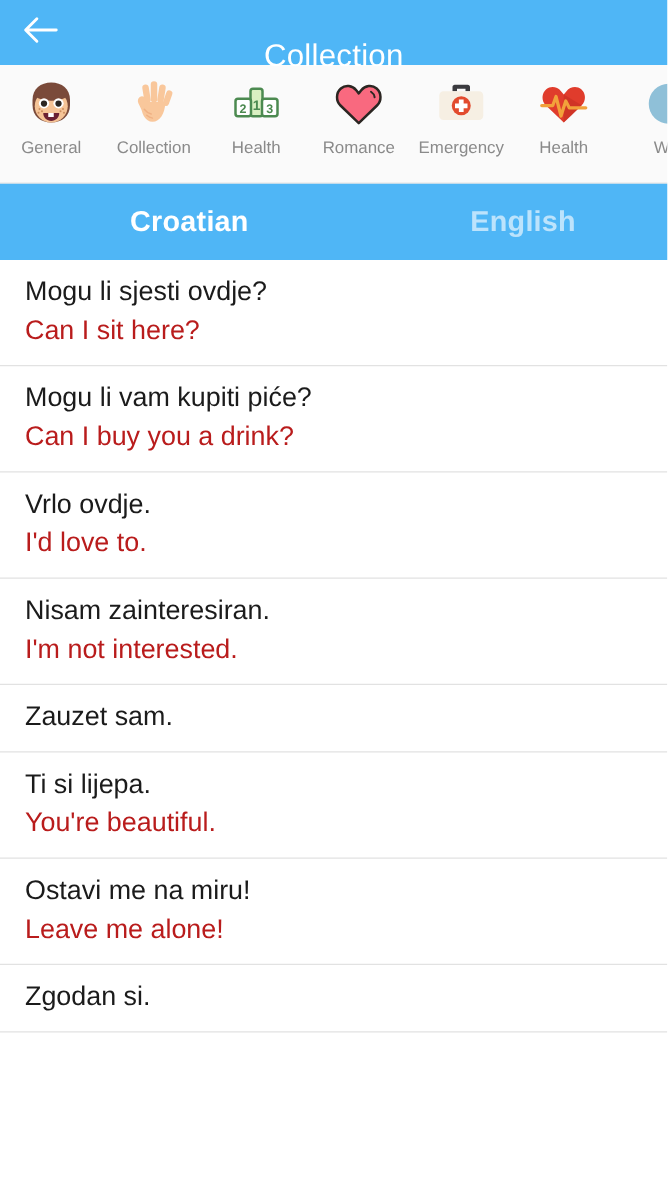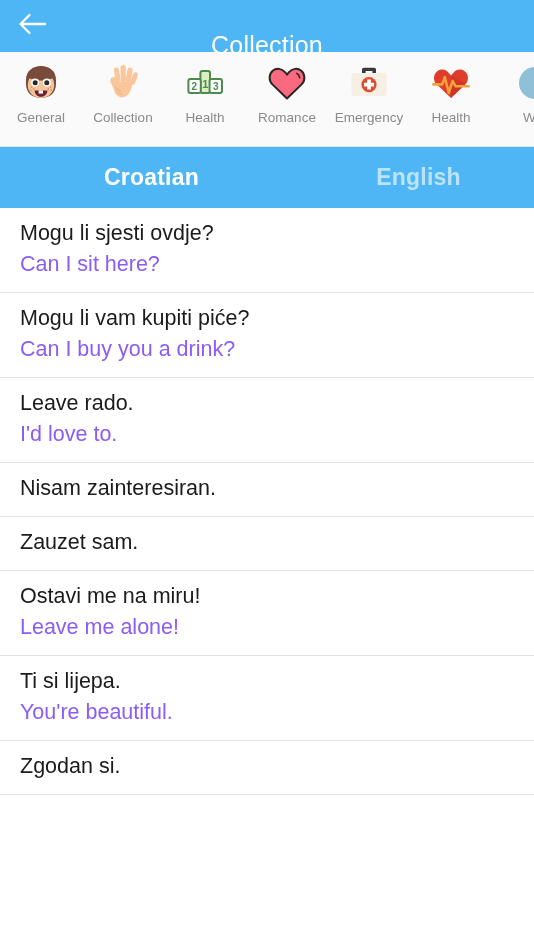--- a/index.html
+++ b/index.html
@@ -64,21 +64,21 @@
   .langtab {
     flex: 1; text-align: center; font-size: 23px; font-weight: bold; letter-spacing: .2px; padding-left: 36px;
   }
   .langtab.active { color: #ffffff; }
   .langtab.inactive { color: rgba(255,255,255,.62); }
 
   
   .list { flex: 1 1 auto; overflow: hidden; background: #ffffff; }
   .row { padding: 11px 20px 13px 20px; border-bottom: 1px solid #E2E2E2; }
   .row-src { font-size: 21.5px; color: #1B1B1B; line-height: 1.35; }
-  .row-tgt { font-size: 21.5px; color: #8b5cf6; line-height: 1.35; margin-top: 2px; }
+  .row-tgt { font-size: 21.5px; color: #b91c1c; line-height: 1.35; margin-top: 2px; }
 </style>
 </head>
 <body>
 
 <div id="app">
 
 
   <div class="navbar">
     <div class="nav-back">
       <span>
@@ -200,37 +200,38 @@
 
     <div class="row">
       <div class="row-src">Mogu li sjesti ovdje?</div>
       <div class="row-tgt">Can I sit here?</div>
     </div>
     <div class="row">
       <div class="row-src">Mogu li vam kupiti piće?</div>
       <div class="row-tgt">Can I buy you a drink?</div>
     </div>
     <div class="row">
-      <div class="row-src">Leave rado.</div>
+      <div class="row-src">Vrlo ovdje.</div>
       <div class="row-tgt">I'd love to.</div>
     </div>
     <div class="row">
       <div class="row-src">Nisam zainteresiran.</div>
+      <div class="row-tgt">I'm not interested.</div>
     </div>
     <div class="row">
       <div class="row-src">Zauzet sam.</div>
+    </div>
+    <div class="row">
+      <div class="row-src">Ti si lijepa.</div>
+      <div class="row-tgt">You're beautiful.</div>
     </div>
     <div class="row">
       <div class="row-src">Ostavi me na miru!</div>
       <div class="row-tgt">Leave me alone!</div>
     </div>
     <div class="row">
-      <div class="row-src">Ti si lijepa.</div>
-      <div class="row-tgt">You're beautiful.</div>
-    </div>
-    <div class="row">
       <div class="row-src">Zgodan si.</div>
 
     </div>
 
   </div>
 
 </div>
 
 </body></html>

